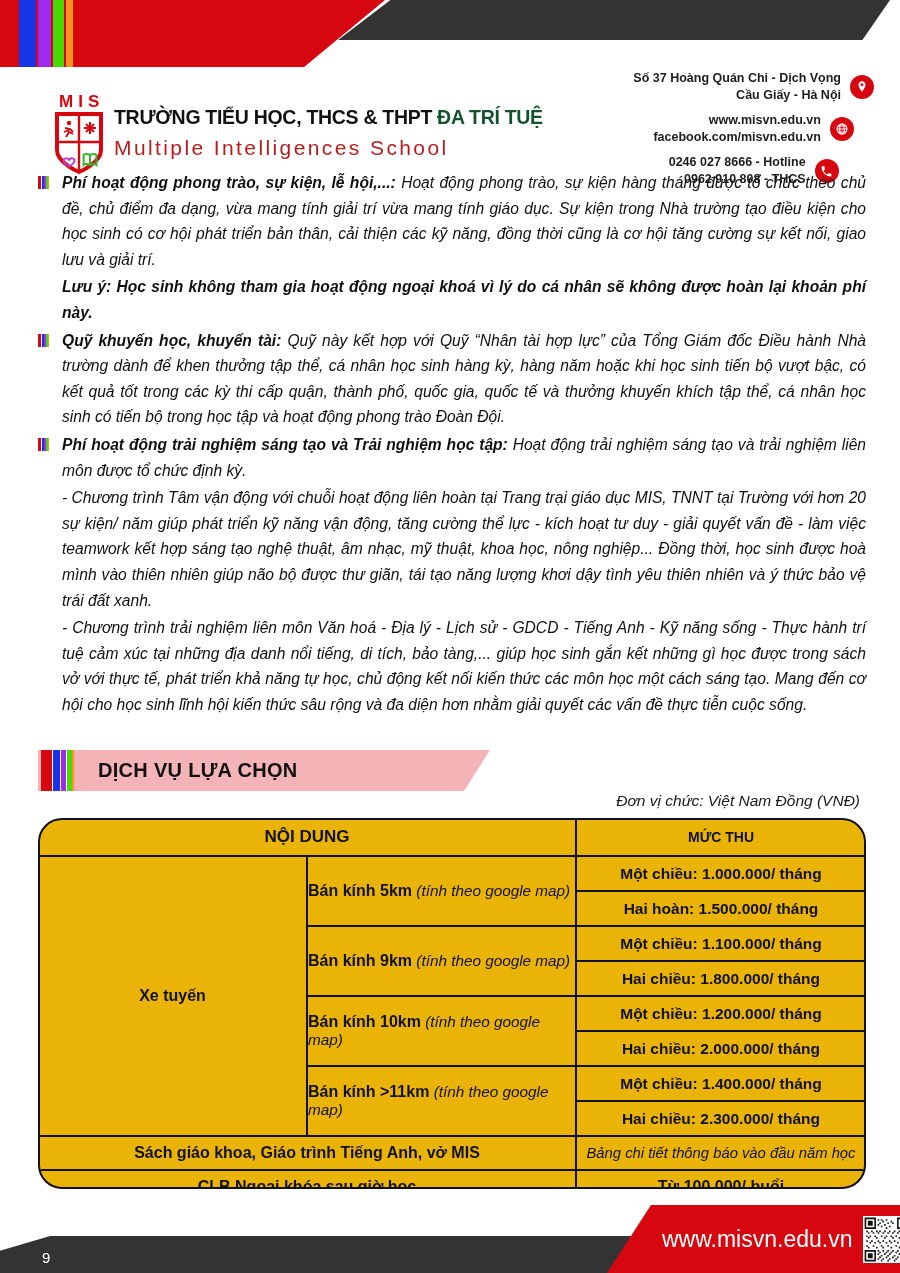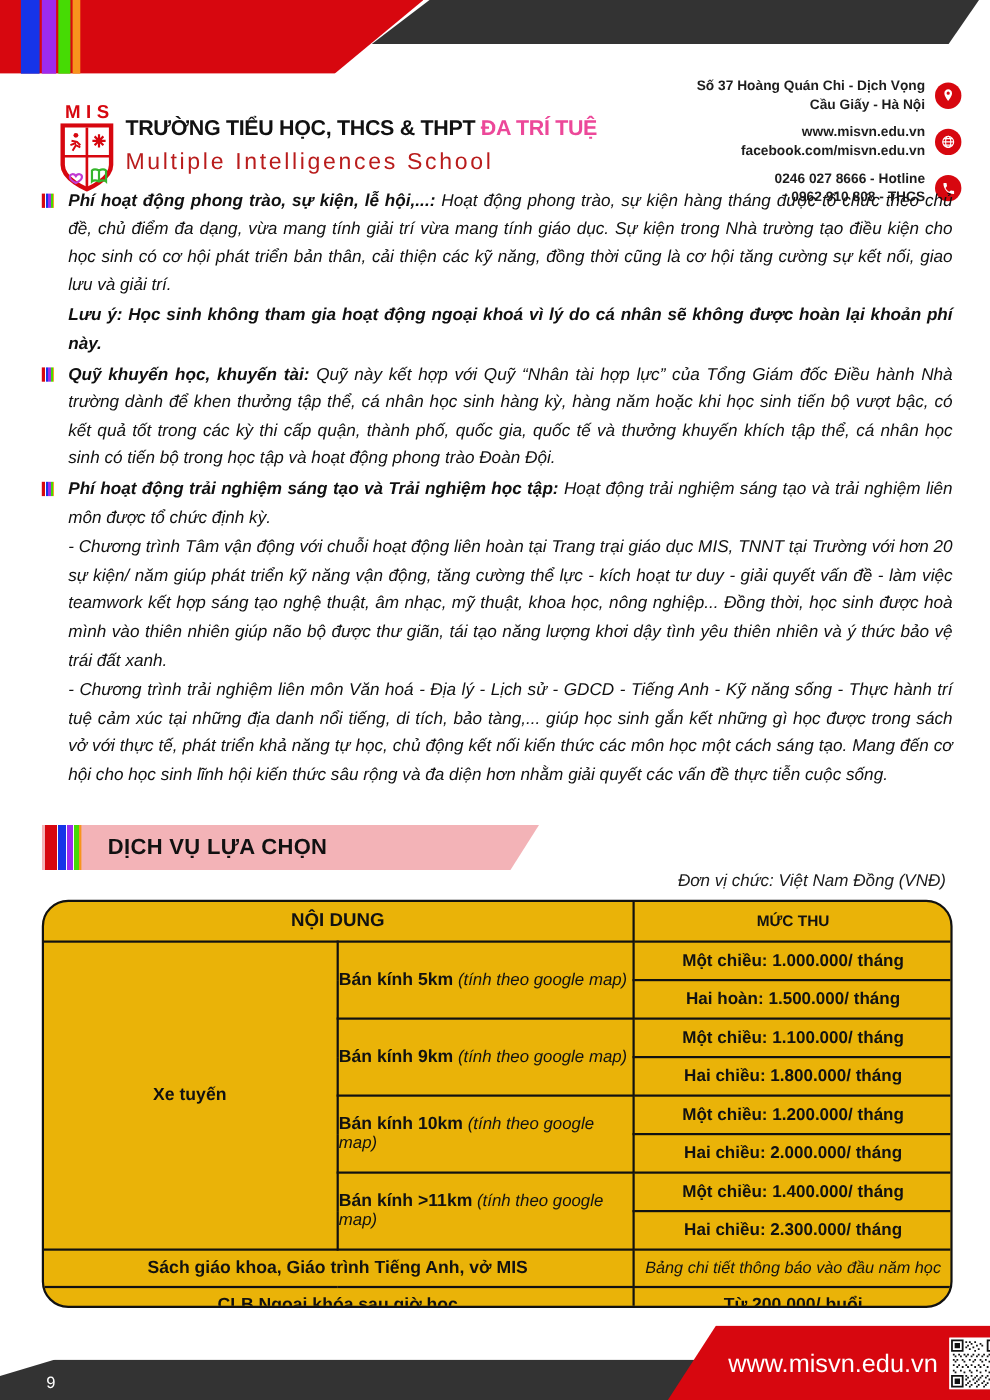--- a/index.html
+++ b/index.html
@@ -15,26 +15,26 @@
   .st-green{left:53px;width:11px;background:#46db04;}
   .st-orange{left:66px;width:7px;background:#f7941d;}
   .hdr-dark{position:absolute;top:0;left:338px;width:552px;height:40px;background:#333;
             clip-path:polygon(9.5% 0,100% 0,95% 100%,0 100%);}
 
   
   .logo{position:absolute;left:54px;top:92px;width:50px;text-align:center;}
   .logo-mis{color:#d7070f;font-weight:bold;font-size:17px;letter-spacing:5px;display:block;margin-left:5px;}
   .names{position:absolute;left:114px;top:106px;}
   .name-vi{font-weight:bold;font-size:19.5px;letter-spacing:-0.3px;white-space:nowrap;}
-  .name-vi .red{color:#ec4899;margin-top:37px;}
+  .name-vi .red{color:#14532d;margin-top:37px;}
   .name-en{font-size:21px;letter-spacing:2.4px;color:#b91c1c;margin-top:7px;white-space:nowrap;}
 
   
   .contact{position:absolute;right:26px;top:70px;display:flex;flex-direction:column;gap:8px;}
-  .c-row{display:flex;align-items:center;justify-content:flex-end;gap:9px;}
+  .c-row{display:flex;align-items:center;justify-content:center;gap:9px;}
   .c-txt{text-align:right;font-weight:bold;font-size:12.5px;line-height:17px;color:#1d1d1d;}
   .c-ic{width:24px;height:24px;border-radius:50%;background:#d7070f;flex:none;
         display:flex;align-items:center;justify-content:center;}
 
   
   .body-text{position:absolute;left:38px;top:170px;width:828px;font-style:italic;
              font-size:15.6px;line-height:25.6px;text-align:justify;color:#101010;}
   .body-text p{margin:0 0 2px 0;}
   .bullet-para{display:flex;margin:0 0 2px 0;}
   .bullet{width:11px;height:13px;margin:6px 13px 0 0;flex:none;
@@ -217,21 +217,21 @@
       </tr>
       <tr>
         <td class="price">Hai chiều: 2.300.000/ tháng</td>
       </tr>
       <tr>
         <td class="extra-label" colspan="2">Sách giáo khoa, Giáo trình Tiếng Anh, vở MIS</td>
         <td class="extra-italic">Bảng chi tiết thông báo vào đầu năm học</td>
       </tr>
       <tr>
         <td class="extra-label" colspan="2">CLB Ngoại khóa sau giờ học</td>
-        <td class="extra-bold">Từ 200.000/ buổi</td>
+        <td class="extra-bold">Từ 100.000/ buổi</td>
       </tr>
     </tbody>
       </table>
   </div>
 
   <div class="ftr-dark"></div>
   <div class="page-num">9</div>
   <div class="ftr-red">
     <span class="ftr-web">www.misvn.edu.vn</span>
     <svg class="qr" width="47" height="47" viewBox="0 0 29 29">

